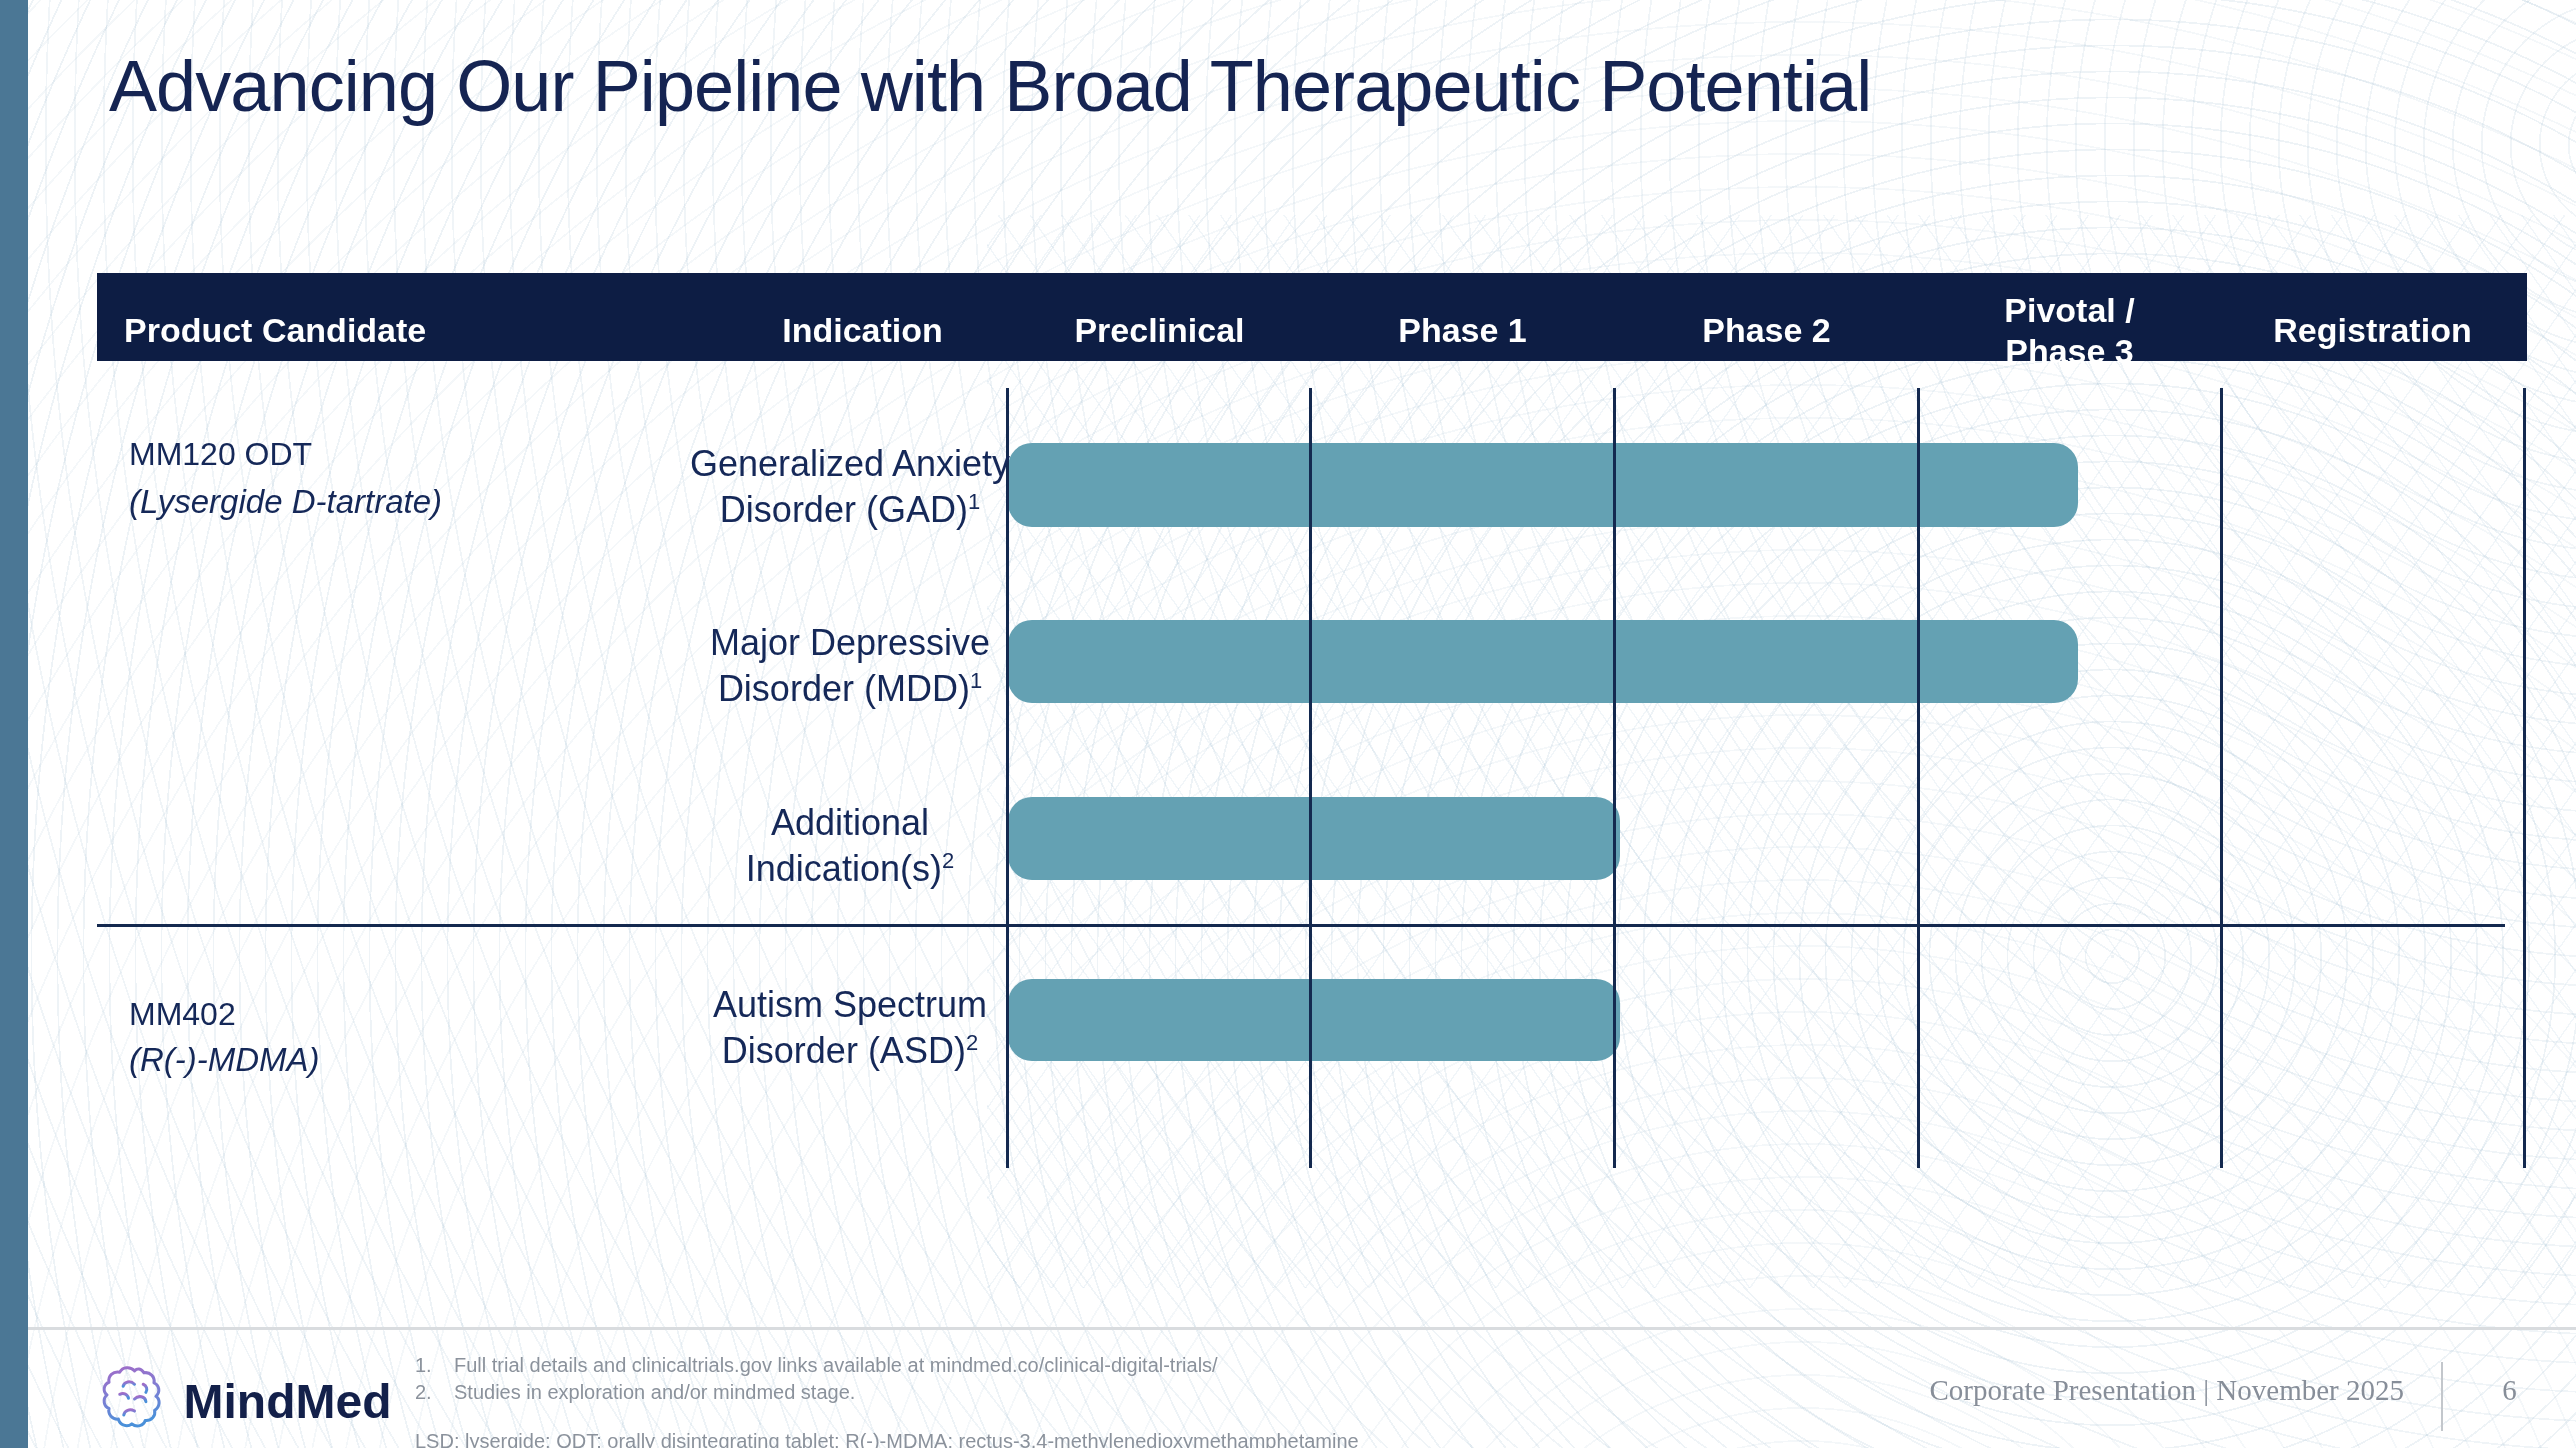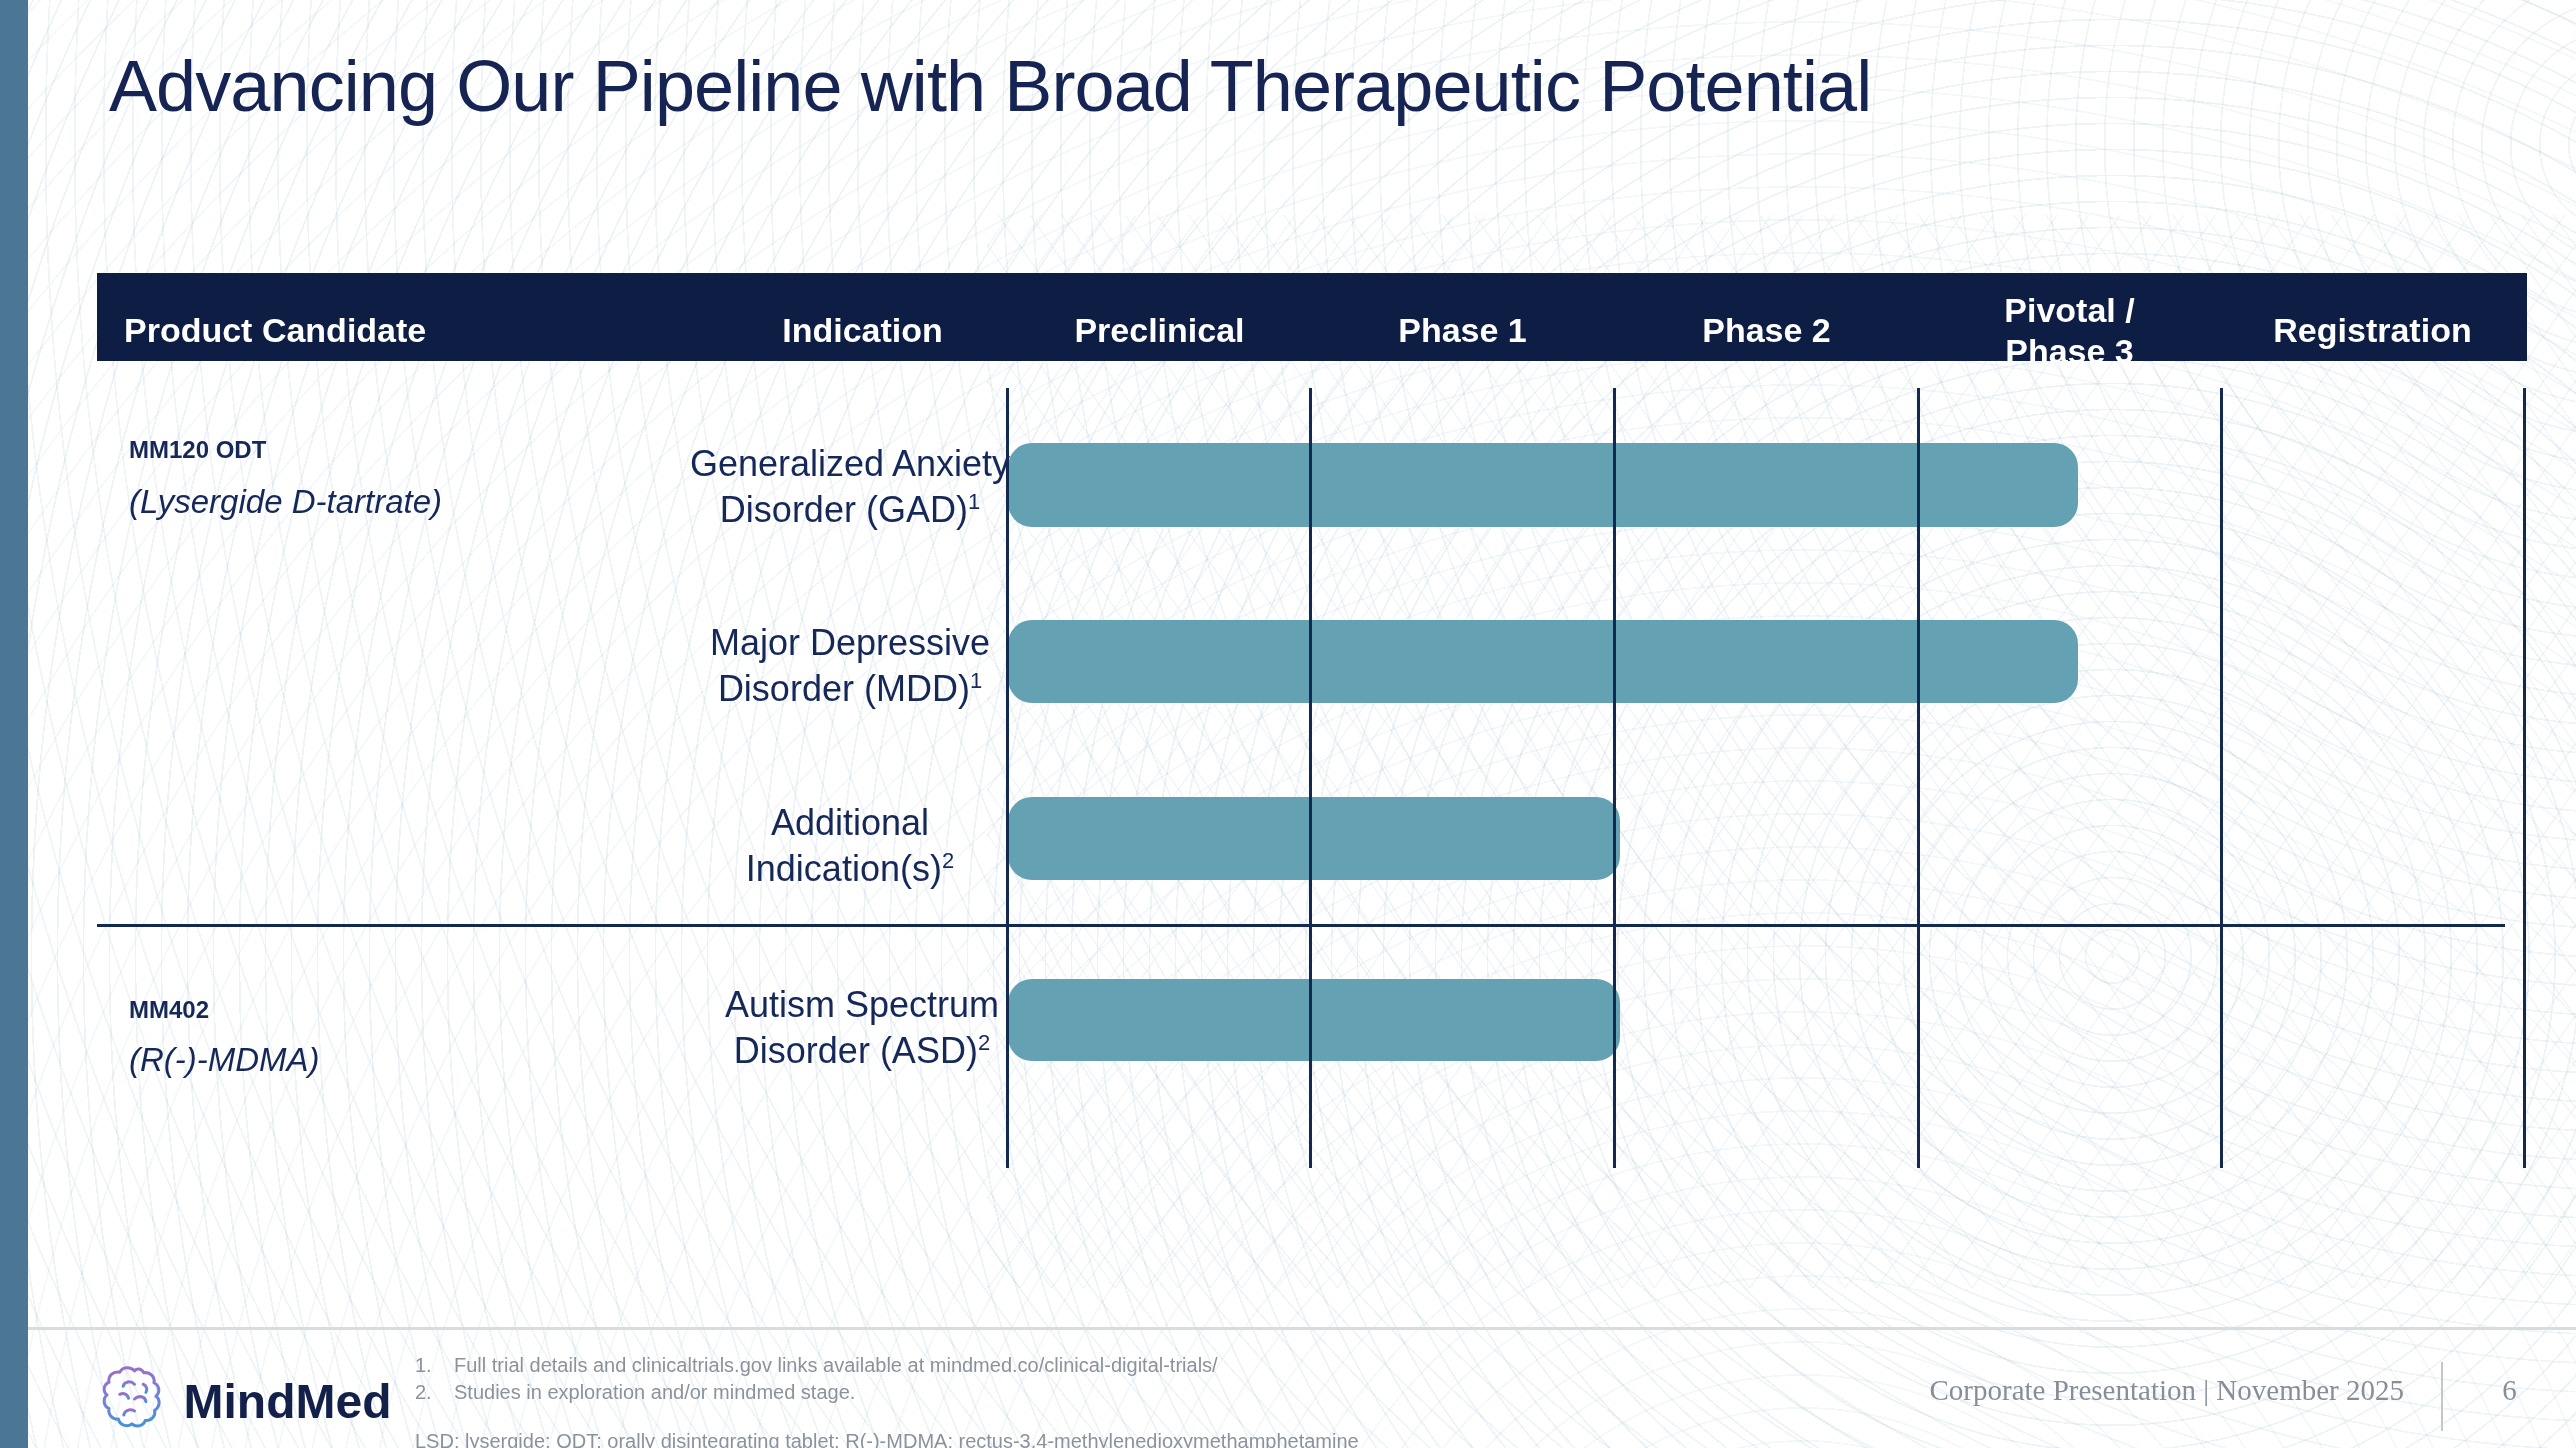--- a/index.html
+++ b/index.html
@@ -46,28 +46,28 @@
 
   
   .bars-area { position:absolute; left:1008px; top:388px; width:1516px; height:780px; z-index:2; }
   .bar { position:absolute; left:0; background:#64a1b3; border-radius:24px; }
   .bar-1 { top:55px;  height:84px; }
   .bar-2 { top:232px; height:83px; }
   .bar-3 { top:409px; height:83px; }
   .bar-4 { top:591px; height:82px; }
 
   
-  .prod-name { position:absolute; left:129px; font-size:24px; font-weight:700; color:#152858; z-index:4; }
+  .prod-name { position:absolute; left:129px; font-size:32px; font-weight:400; color:#152858; z-index:4; }
   .prod-compound { position:absolute; left:129px; font-size:33px; font-style:italic; color:#152858; z-index:4; }
   .p1-name{top:436px;} .p1-comp{top:483px;font-style:italic;} .p2-name{top:996px;} .p2-comp{top:1041px;}
 
   .row-ind { position:absolute; left:528px; width:644px; text-align:center;
              font-size:36px; line-height:46px; color:#152858; z-index:4; }
   .row-ind sup { font-size:22px; vertical-align:super; line-height:0; }
-  .ind-1{top:441px;} .ind-2{top:620px;} .ind-3{top:800px;} .ind-4{top:982px;margin-left:12px;}
+  .ind-1{top:441px;} .ind-2{top:620px;} .ind-3{top:800px;} .ind-4{top:982px;}
 
   
   .footer-rule { position:absolute; left:27.5px; top:1327px; width:2549px; height:2.6px; background:#d9dcdf; z-index:4; }
   .logo { position:absolute; left:101px; top:1364px; display:flex; align-items:center; z-index:4; }
   .logo svg { width:67px; height:74px; }
   .wordmark { margin-left:15.5px; font-size:48px; font-weight:700; color:#13204a; letter-spacing:0px; }
 
   .footnotes { position:absolute; left:415px; top:1352px; z-index:4; color:#8b929c; font-size:20px; line-height:27px; }
   .fn-item { display:flex; }
   .fn-num { width:39px; flex:0 0 39px; }

